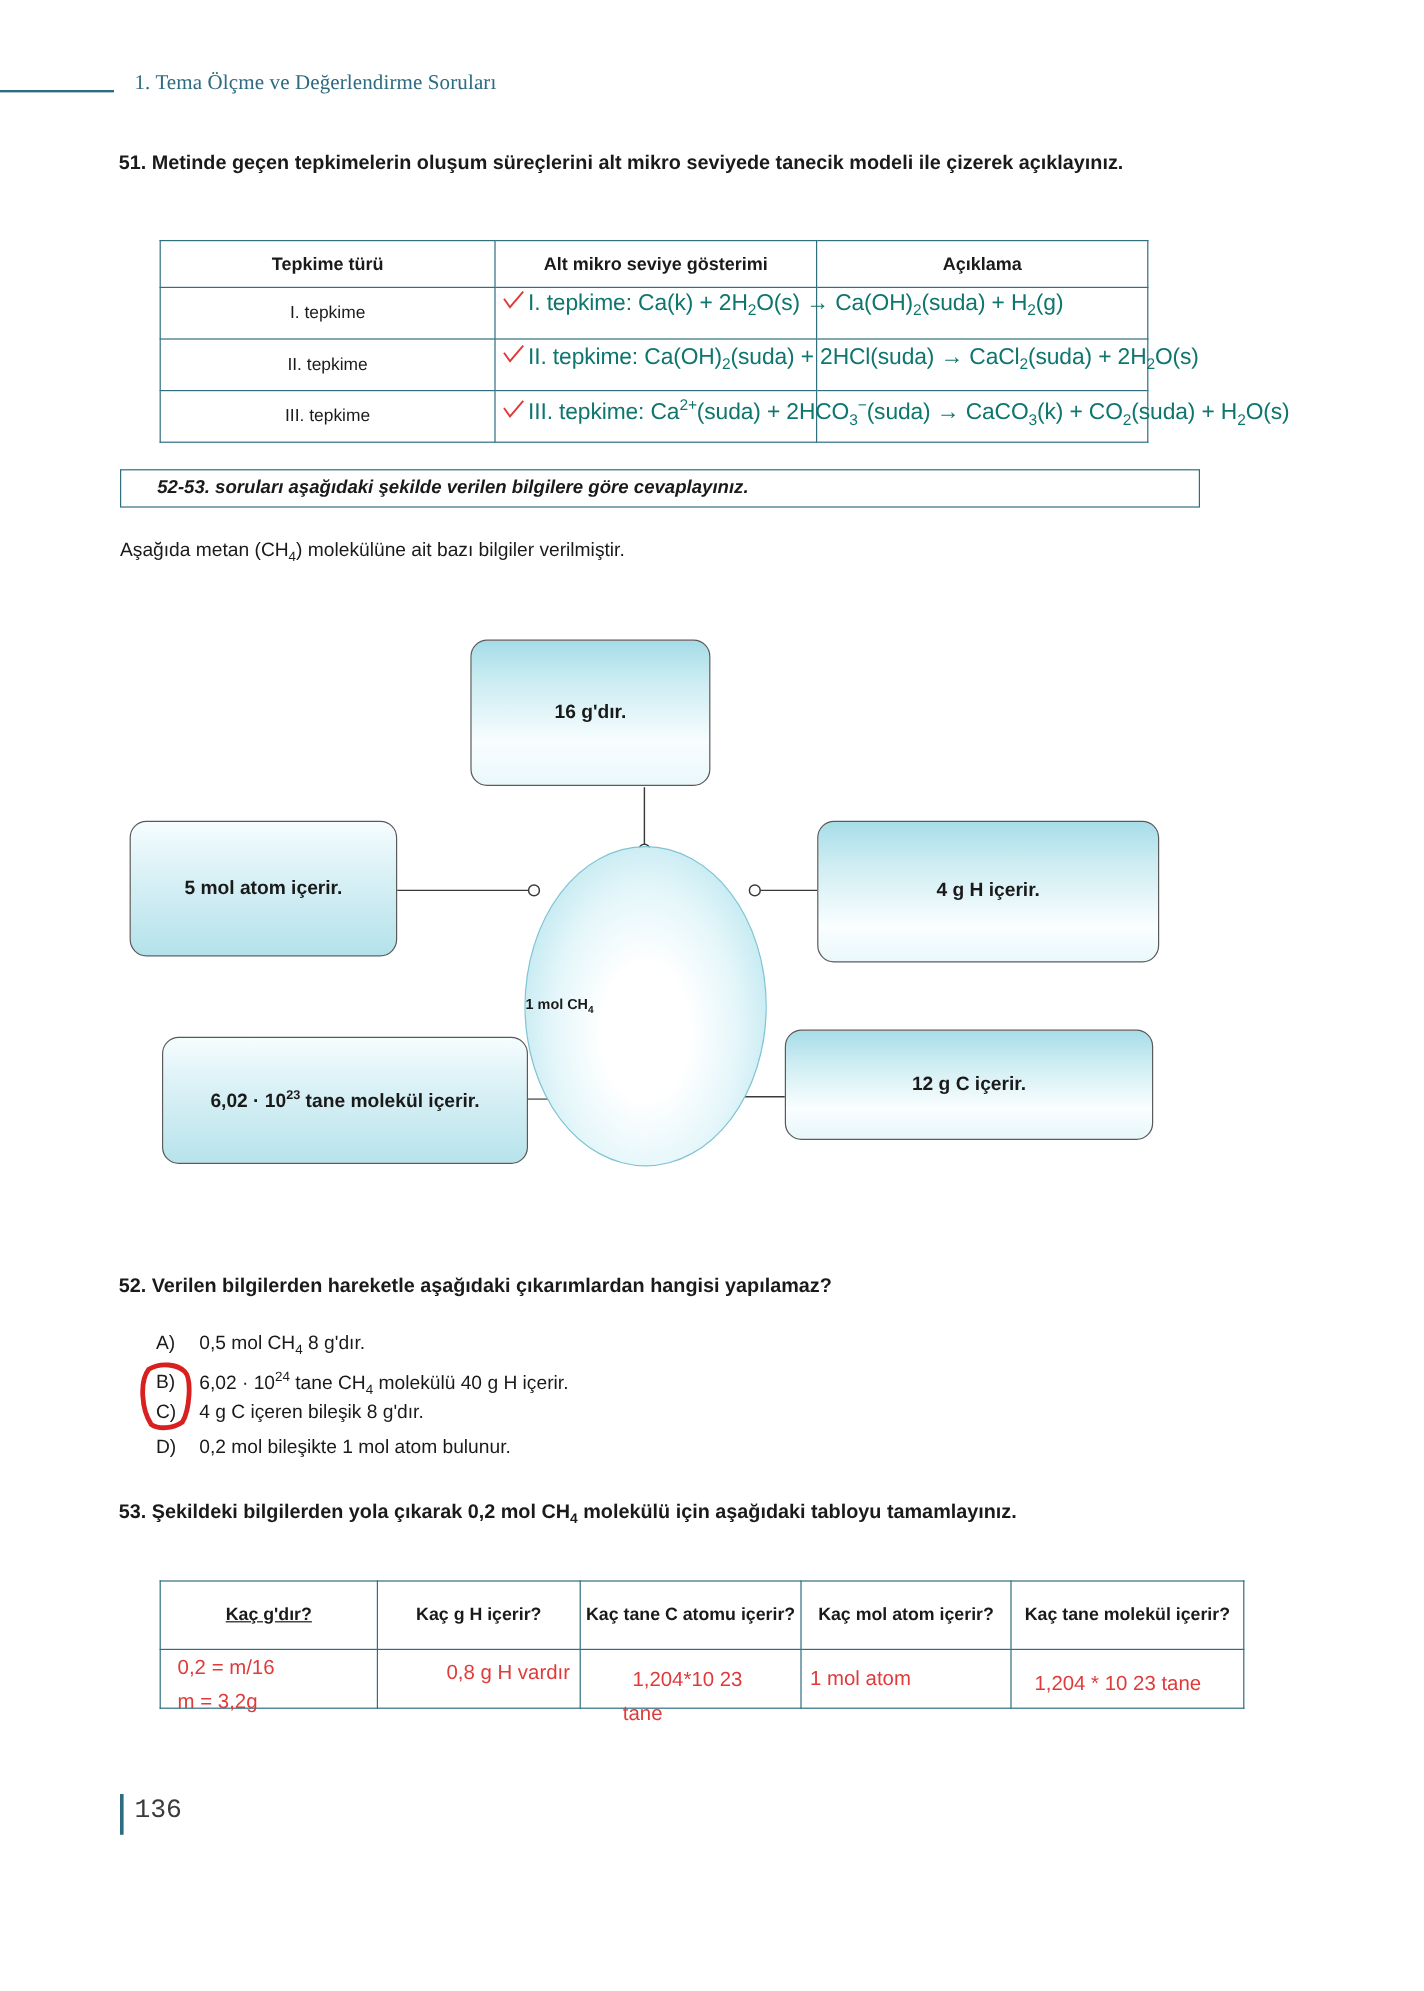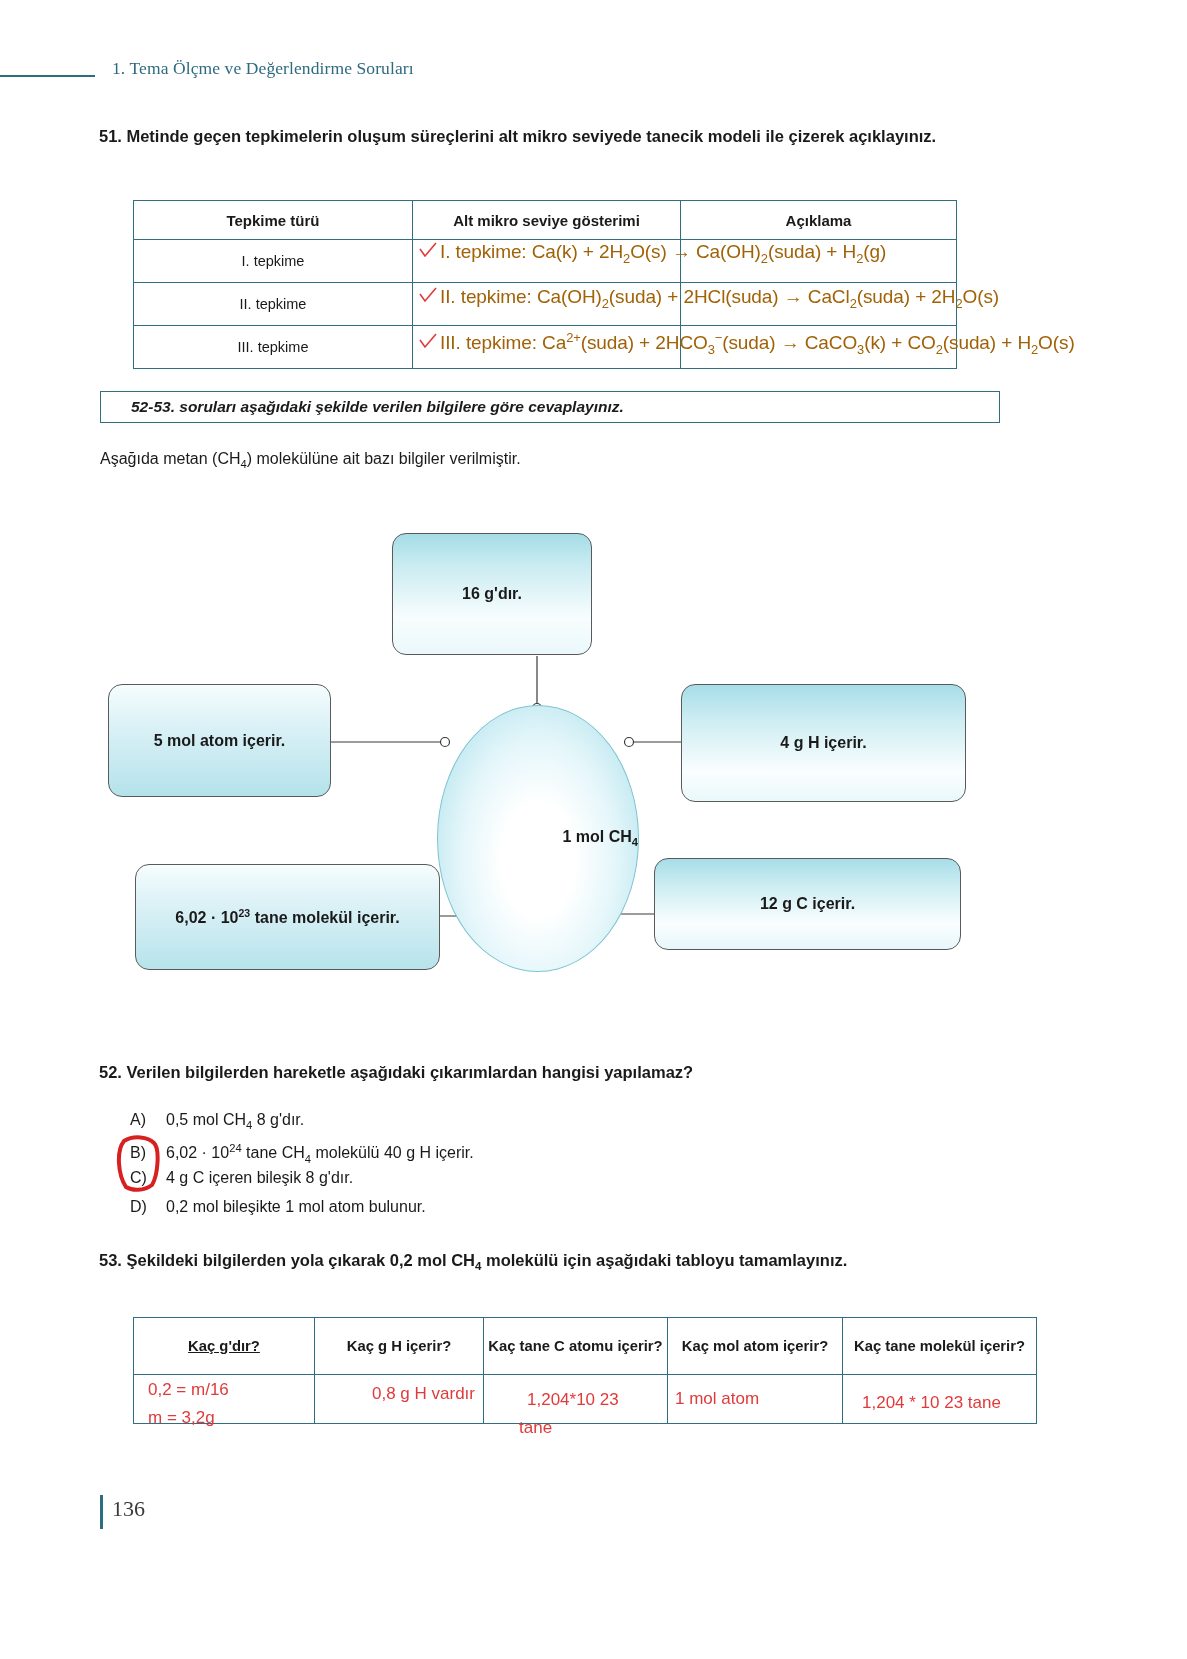--- a/index.html
+++ b/index.html
@@ -93,21 +93,21 @@
   .eqn-layer {
     position: absolute;
     left: 0;
     top: 0;
     width: 1187px;
     height: 1659px;
     pointer-events: none;
   }
   .eqn {
     position: absolute;
-    color: #a16207;
+    color: #0f766e;
     font-family: "Liberation Sans", sans-serif;
     font-size: 19px;
     white-space: nowrap;
     letter-spacing: -0.1px;
   }
   .eqn sub { font-size: 0.68em; }
   .eqn sup { font-size: 0.68em; }
   .check {
     display: inline-block;
     margin-right: 2px;
@@ -185,23 +185,23 @@
   }
   .dg-center {
     position: absolute;
     left: 337px; top: 185px;
     width: 200px; height: 265px;
     border-radius: 50%;
     border: 1px solid #7fc3d2;
     background: radial-gradient(ellipse at 50% 58%, #ffffff 0%, #ffffff 26%, #e4f6fa 55%, #bfe8f0 80%, #9fdbe6 100%);
     display: flex;
     align-items: center;
-    justify-content: flex-end;
-    font-weight: bold;
-    font-size: 16px;
+    justify-content: flex-start;
+    font-weight: bold;
+    font-size: 12px;
   }
   .dg-center sub { font-size: 0.7em; }
   .dg-svg {
     position: absolute;
     left: 0; top: 0;
     width: 990px; height: 490px;
   }
 
   
   .q52 {
@@ -303,21 +303,21 @@
     width: 3px;
     height: 34px;
     background: #2c6e7f;
   }
   .page-no {
     position: absolute;
     left: 112px;
     top: 1496px;
     font-size: 22px;
     color: #3a3a3a;
-    font-family: Liberation Serif, serif;
+    font-family: Liberation Mono, monospace;
   }
 </style>
 </head>
 <body>
 
 <div class="page-header">
   <div class="header-rule"></div>
   <div class="header-title">1. Tema Ölçme ve Değerlendirme Soruları</div>
 </div>
 

